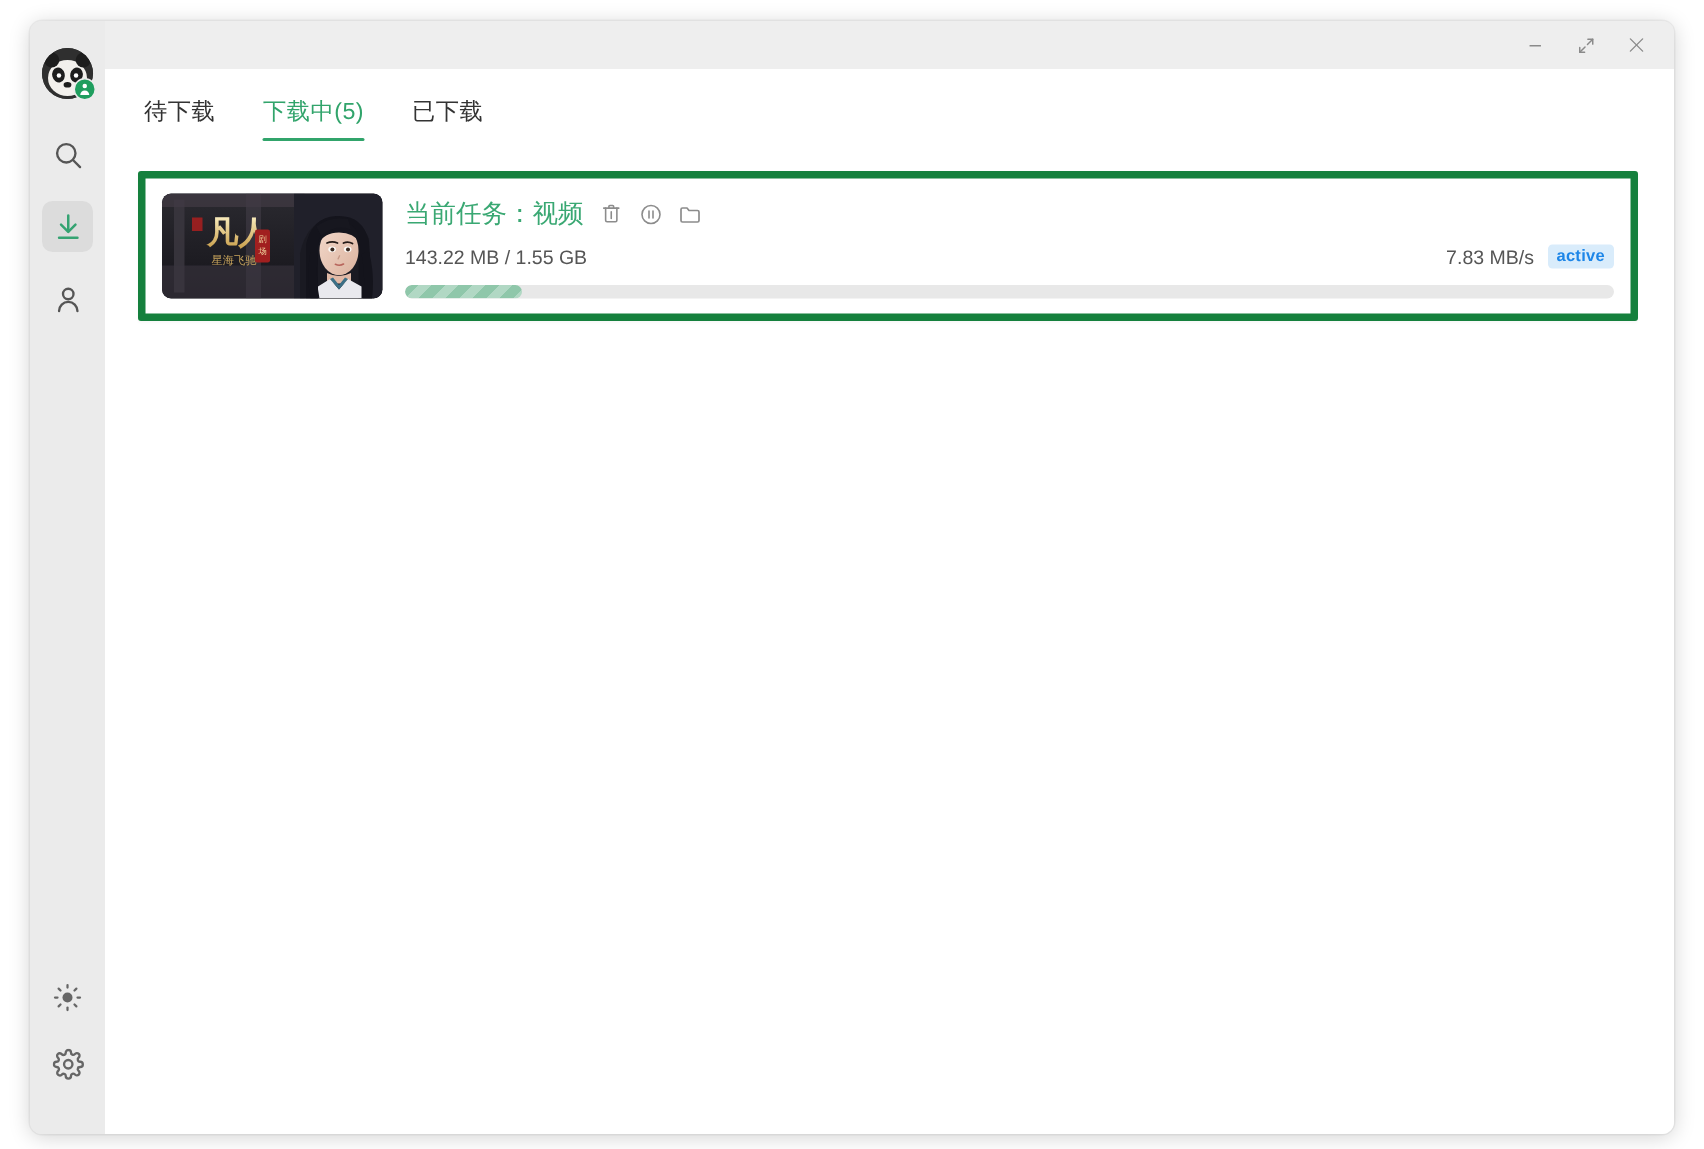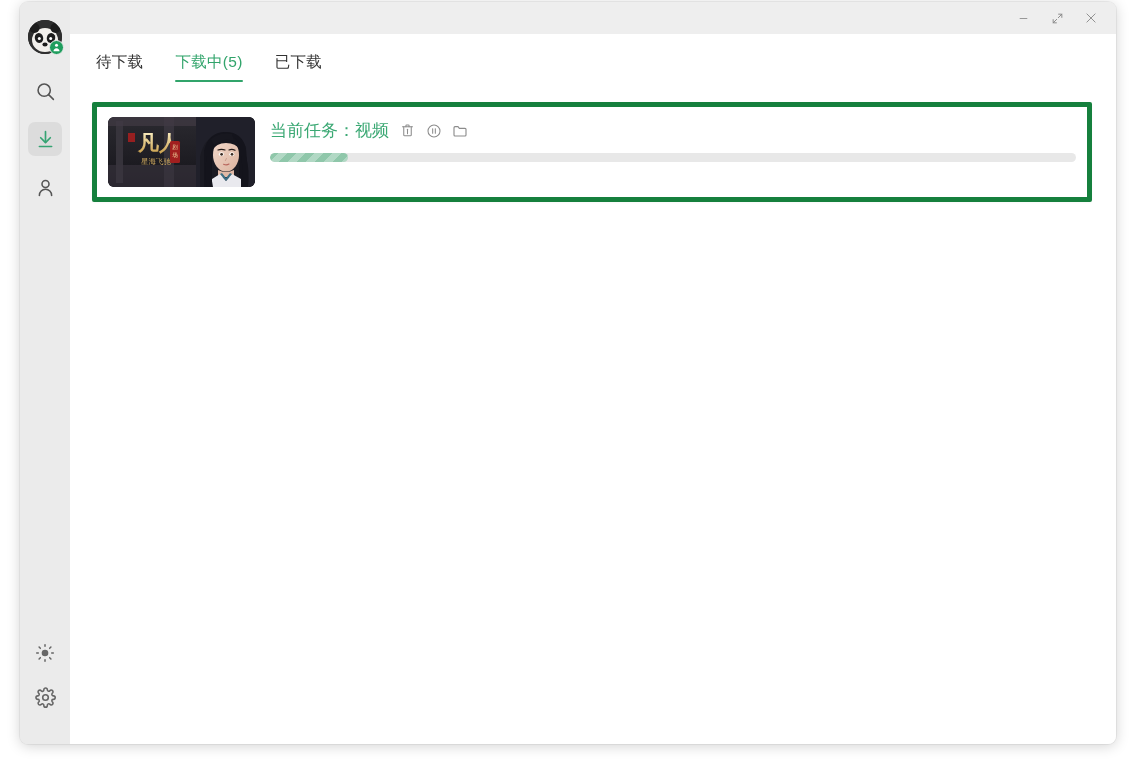--- a/index.html
+++ b/index.html
@@ -10,21 +10,21 @@
     background: #ffffff;
     font-family: "Liberation Sans", "DejaVu Sans", sans-serif;
     overflow: hidden;
     position: relative;
   }
 
   
   #app-window {
     position: absolute;
     left: 20px;
-    top: 2px;
+    top: 14px;
     width: 1096px;
     height: 742px;
     background: #eeeeee;
     border-radius: 8px;
     box-shadow: 0 2px 14px rgba(0,0,0,0.18), 0 0 0 1px rgba(0,0,0,0.05);
     overflow: hidden;
     display: flex;
   }
 
   
@@ -495,20 +495,27 @@
                 </span>
 
                 <span class="icon-btn">
                   <svg width="16" height="16" viewBox="0 0 24 24" fill="none" stroke="currentColor" stroke-width="1.7" stroke-linecap="round" stroke-linejoin="round">
                     <path d="M3 7a1.5 1.5 0 0 1 1.5-1.5H9l2 2.5h8.5A1.5 1.5 0 0 1 21 9.5V18a1.5 1.5 0 0 1-1.5 1.5h-15A1.5 1.5 0 0 1 3 18z"></path>
                   </svg>
                 </span>
               </div>
             </div>
 
+            <div class="dl-row2">
+              <div class="dl-size">143.22 MB / 1.55 GB</div>
+              <div class="dl-meta">
+                <span class="dl-speed">7.83 MB/s</span>
+                <span class="badge">active</span>
+              </div>
+            </div>
 
             <div class="progress-track">
               <div class="progress-fill" id="pfill" style="width: 9.7%;"></div>
             </div>
 
           </div>
         </div>
 
       </div>
     </div>

